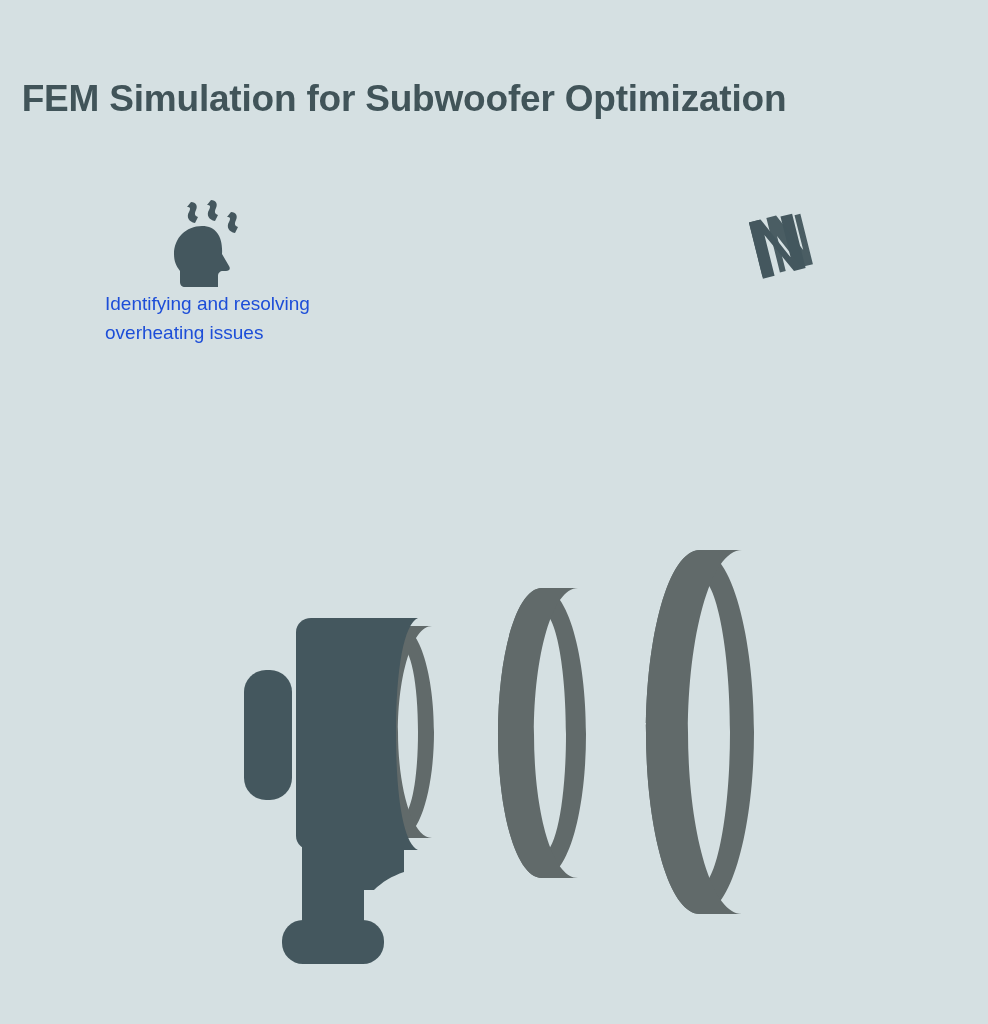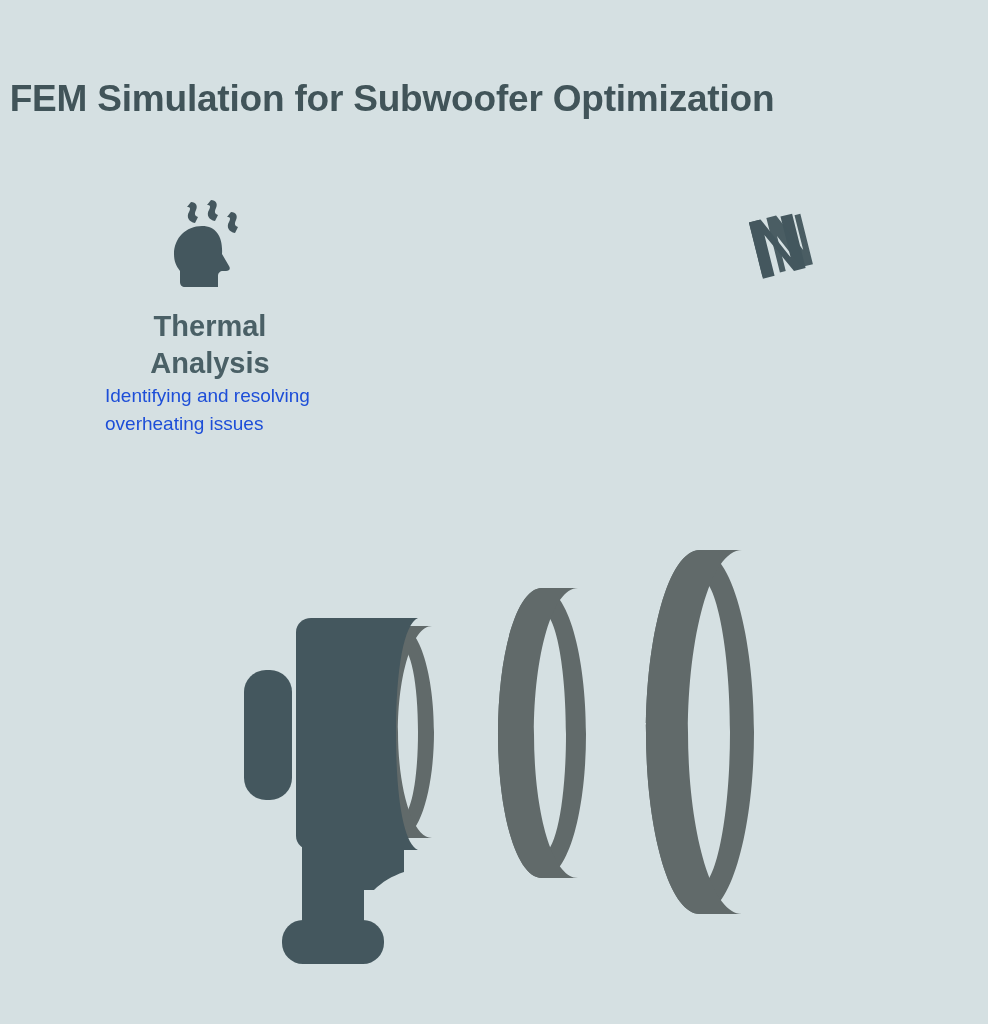--- a/index.html
+++ b/index.html
@@ -18,21 +18,21 @@
     position: relative;
     width: 988px;
     height: 1024px;
     background: #d5e0e2;
   }
 
   
   .title {
     position: absolute;
     top: 78px;
-    left: 0;
+    left: 12px;
     width: 784px;
     text-align: center;
     font-size: 37px;
     font-weight: bold;
     color: #415459;
     letter-spacing: -0.2px;
     line-height: 1.15;
   }
 
   
@@ -99,21 +99,20 @@
           <g fill="#44575e">
 
             <path d="M24 4 C29 4 31 8 29 12 C27 16 28 18 31 19 L28 25 C22 24 19 19 22 14 C24 10 23 9 20 9 Z"></path>
             <path d="M44 2 C49 2 51 6 49 10 C47 14 48 16 51 17 L48 23 C42 22 39 17 42 12 C44 8 43 7 40 7 Z"></path>
             <path d="M64 14 C69 14 71 18 69 22 C67 26 68 28 71 29 L68 35 C62 34 59 29 62 24 C64 20 63 19 60 19 Z"></path>
 
             <path d="M35 28 C19 28 7 40 7 56 C7 63 9 68 13 73 L13 84 C13 87 15 89 18 89 L51 89 L51 78 C51 75 53 73 56 73 L59 73 C62 73 64 71 62 68 L55 56 C56 40 50 28 35 28 Z"></path>
           </g>
         </svg>
       </div>
-      <div class="feature-title">Thermal Analysis</div>
       <div class="feature-desc">Identifying and resolving overheating issues</div>
     </div>
 
     <div class="feature">
       <div class="feature-icon">
         <svg width="86" height="92" viewBox="0 0 86 92" aria-hidden="true">
           <g transform="rotate(-14 43 46)">
             <path d="M20 18 L31 18 L31 74 L20 74 Z" fill="#44575e"></path>
             <path d="M31 18 L42 18 L42 74 L31 74 Z" fill="#44575e" opacity="0"></path>
 

